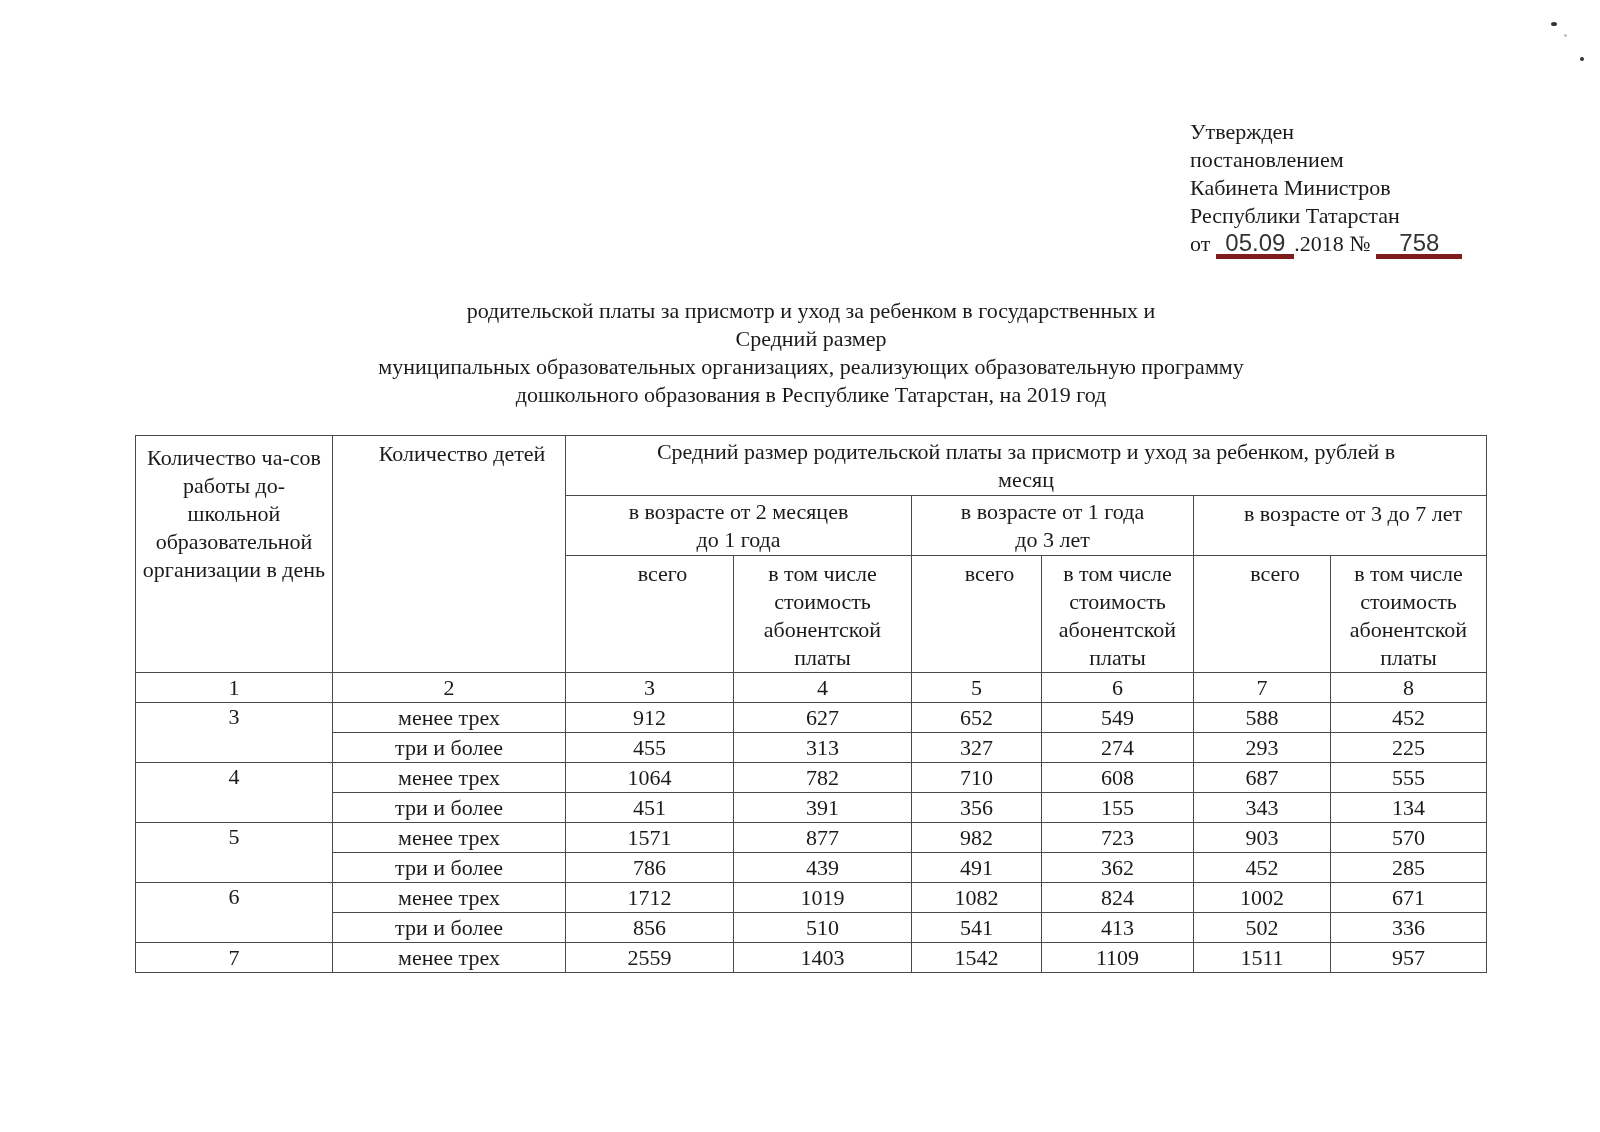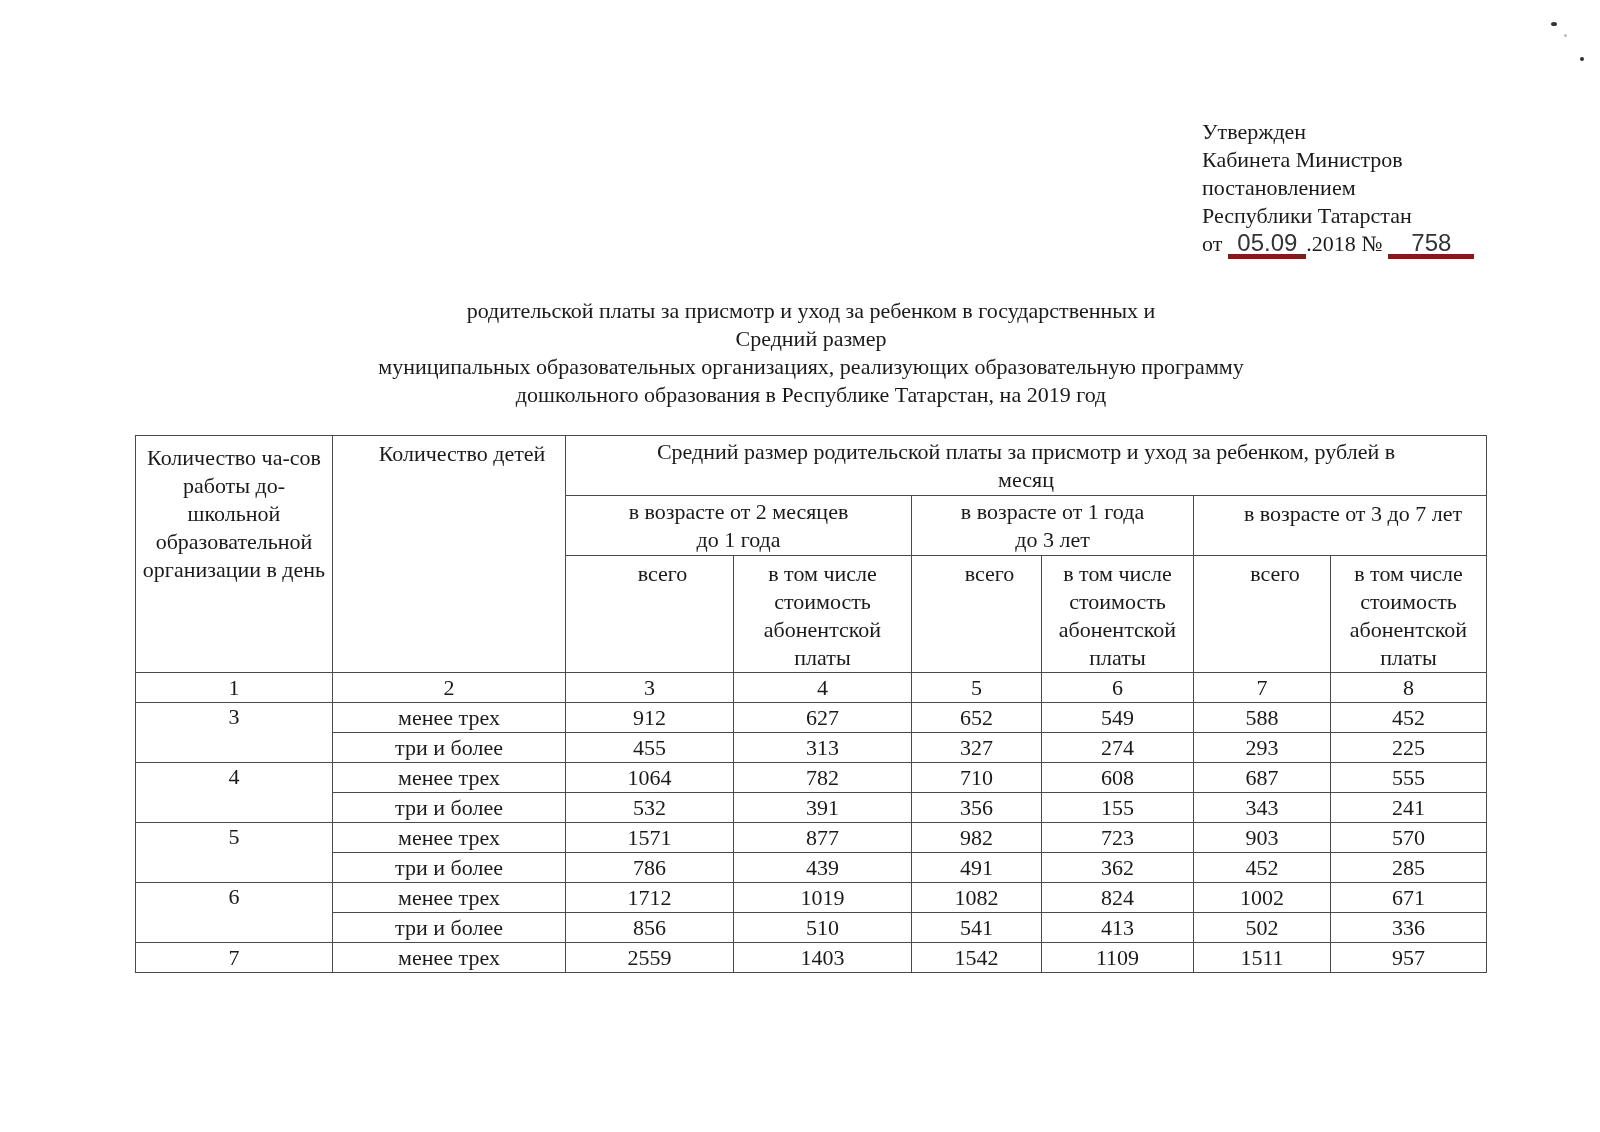--- a/index.html
+++ b/index.html
@@ -3,21 +3,21 @@
 <meta charset="utf-8">
 <style>
   html, body { margin: 0; padding: 0; }
   body {
     width: 1600px; height: 1132px; background: #ffffff; position: relative;
     font-family: "Liberation Serif", "DejaVu Serif", serif; color: #1a1a1a;
     overflow: hidden;
   }
   .speck { position: absolute; background: #333; border-radius: 50%; }
   .approval {
-    position: absolute; left: 1190px; top: 118px; font-size: 22px; line-height: 28px; margin-left: 12px;
+    position: absolute; left: 1190px; top: 118px; font-size: 22px; line-height: 28px;
   }
   .approval .fill {
     display: inline-block; border-bottom: 5px solid #7f1d1d;
     font-family: "Liberation Sans", "DejaVu Sans", sans-serif; font-size: 24px;
     text-align: center; line-height: 22px; color: #333;
   }
   .approval .date { width: 78px; margin-left: 6px; }
   .approval .num { width: 86px; margin-left: 6px; }
   .title {
     position: absolute; left: 300px; top: 297px; width: 1022px; text-align: center;
@@ -37,22 +37,22 @@
 </style>
 </head>
 <body>
 
 <div class="speck" style="left:1551px;top:22px;width:6px;height:4px;"></div>
 <div class="speck" style="left:1564px;top:34px;width:3px;height:3px;background:#bbb;"></div>
 <div class="speck" style="left:1580px;top:57px;width:4px;height:4px;"></div>
 
 <div class="approval">
   <div>Утвержден</div>
+  <div>постановлением</div>
   <div>Кабинета Министров</div>
-  <div>постановлением</div>
   <div>Республики Татарстан</div>
   <div>
     <span>от</span><span class="fill date">05.09</span><span>.2018 №</span><span class="fill num">758</span>
   </div>
 </div>
 
 <div class="title">
   <div>родительской платы за присмотр и уход за ребенком в государственных и</div>
   <div>Средний размер</div>
   <div>муниципальных образовательных организациях, реализующих образовательную программу</div>
@@ -125,26 +125,26 @@
       <td>менее трех</td>
       <td>1064</td>
       <td>782</td>
       <td>710</td>
       <td>608</td>
       <td>687</td>
       <td>555</td>
     </tr>
     <tr>
       <td>три и более</td>
-      <td>532</td>
+      <td>451</td>
       <td>391</td>
       <td>356</td>
       <td>155</td>
       <td>343</td>
-      <td>241</td>
+      <td>134</td>
     </tr>
     <tr>
       <td rowspan="2" class="hours">5</td>
       <td>менее трех</td>
       <td>1571</td>
       <td>877</td>
       <td>982</td>
       <td>723</td>
       <td>903</td>
       <td>570</td>

